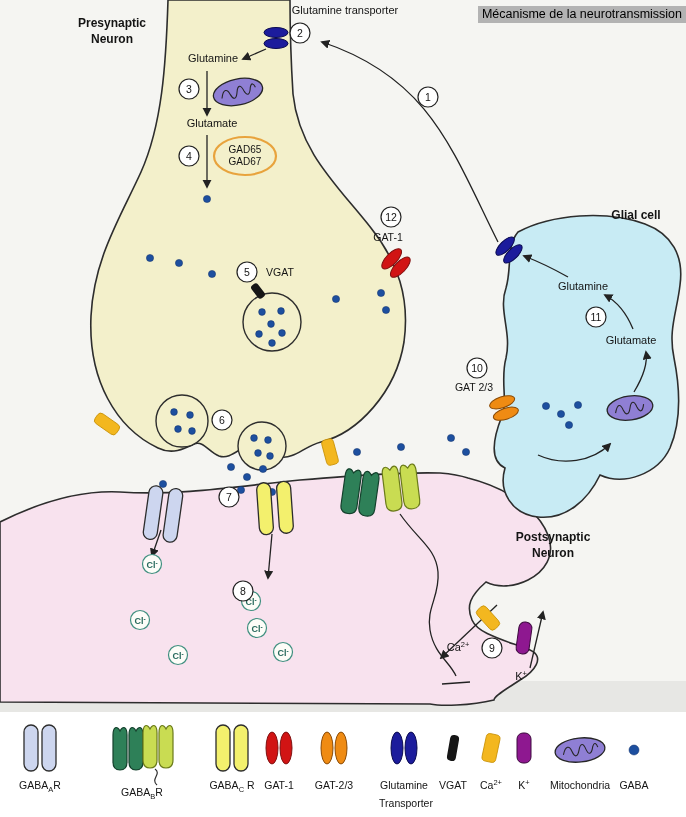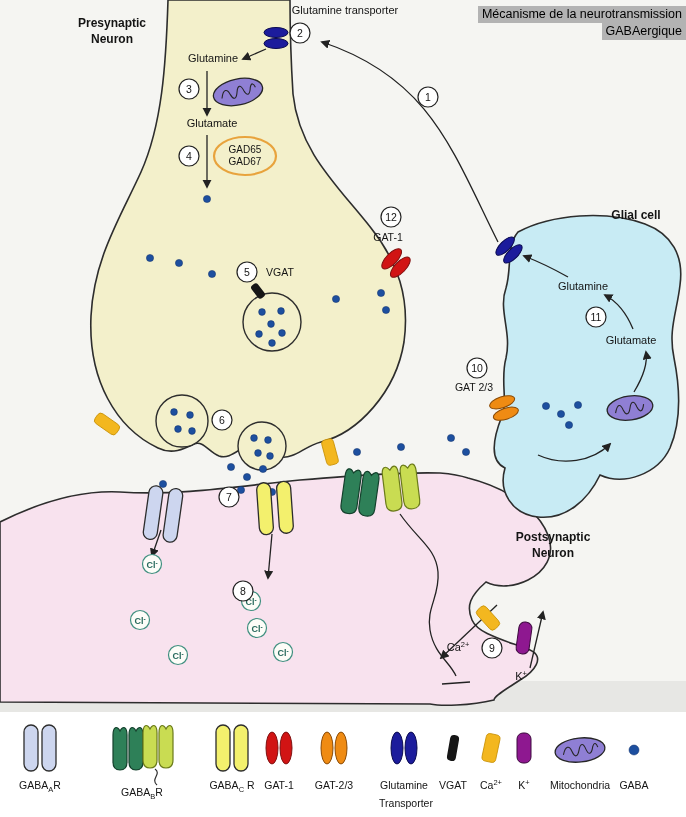--- a/index.html
+++ b/index.html
@@ -12,21 +12,21 @@
   .t10{font-size:10px}
   .bold12{font-size:12px;font-weight:bold}
   .badge-t{font-size:10.5px}
   .sub{font-size:7.5px}
   .clt{font-size:9px;fill:#27695c;font-weight:bold}
   .cl-sup{font-size:6.5px}
   .dot{fill:#1d4f9f;stroke:#10316b;stroke-width:.5}
   .membrane{stroke:#2d2d2d;stroke-width:1.6}
   .arrow{stroke:#222;stroke-width:1.3;fill:none}
   .badge{fill:#ffffff;stroke:#222;stroke-width:1.2}
-  .title-wrap{position:absolute;top:6px;right:0;text-align:right;font-size:12.5px;line-height:17px;color:#000;}
+  .title-wrap{position:absolute;top:6px;right:0;text-align:left;font-size:12.5px;line-height:17px;color:#000;}
   .hl{background:#b3b3b3;padding:0 4px;display:inline-block;}
 </style>
 </head>
 <body>
 
 <div class="stage">
 <svg width="686" height="817" viewBox="0 0 686 817">
   <defs>
     <marker id="arr" viewBox="0 0 10 10" refX="8" refY="5" markerWidth="7" markerHeight="7" orient="auto-start-reverse">
       <path d="M0,0 L10,5 L0,10 z" fill="#222"></path>
@@ -355,15 +355,14 @@
     </g>
     <text class="t105" x="580" y="789" text-anchor="middle">Mitochondria</text>
 
     <circle class="dot" cx="634" cy="750" r="5"></circle>
     <text class="t105" x="634" y="789" text-anchor="middle">GABA</text>
   </g>
 </svg>
 
 <div class="title-wrap">
   <div><span class="hl">Mécanisme de la neurotransmission</span></div>
-  <div><span class="hl">GABAergique</span></div>
 </div>
 </div>
 
 </body></html>

